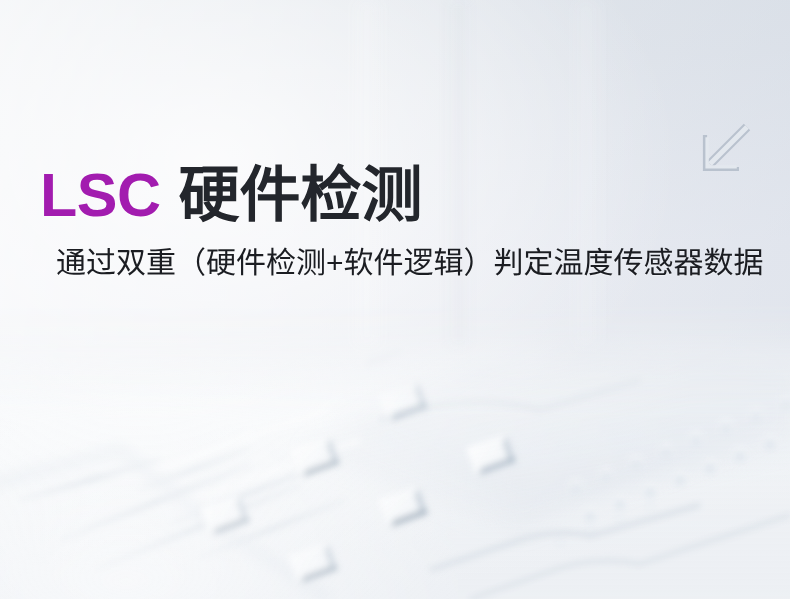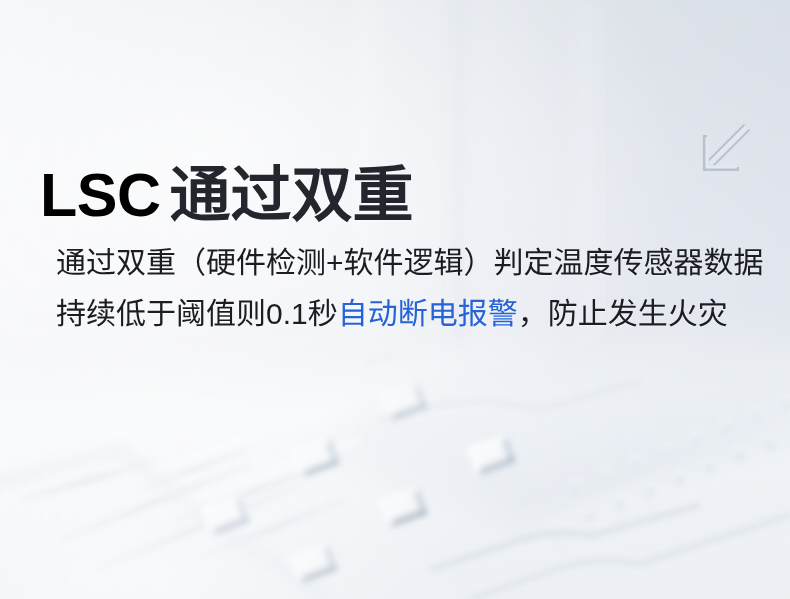--- a/index.html
+++ b/index.html
@@ -127,23 +127,23 @@
     top: 118px;
     font-size: 61px;
     line-height: 72px;
     font-weight: 700;
     letter-spacing: 0px;
     white-space: nowrap;
     color: #23262c;
     text-shadow: 0 1px 1px rgba(255,255,255,0.55);
   }
   .headline .lsc {
-    color: #000000;
+    color: #a21caf;
     letter-spacing: -0.5px;
-    margin-right: 9px;
+    margin-right: 18px;
   }
 
   
   .subtitle {
     position: absolute;
     left: 56px;
     top: 237px;
     font-size: 30px;
     line-height: 51px;
     font-weight: 500;
@@ -336,25 +336,24 @@
       <g filter="url(#soft16)" opacity="0.7">
         <polygon points="520,0 600,0 530,70 470,60" fill="#ffffff" opacity="0.55"></polygon>
         <polygon points="630,0 700,0 640,60 590,50" fill="#ffffff" opacity="0.4"></polygon>
       </g>
     </svg>
 
     <div class="board-pool"></div>
     <div class="board-haze"></div>
   </div>
 
-  <h1 class="headline"><span class="lsc">LSC</span><span>通过双重</span></h1>
+  <h1 class="headline"><span class="lsc">LSC</span><span>硬件检测</span></h1>
 
   <div class="subtitle">
     <span class="line">通过双重（硬件检测+软件逻辑）判定温度传感器数据</span>
-    <span class="line"><span>持续低于阈值则0.1秒</span><span class="hl">自动断电报警</span><span>，防止发生火灾</span></span>
   </div>
 
   <div class="arrow-icon">
     <svg viewBox="0 0 56 56" fill="none" aria-hidden="true">
 
       <path d="M50 6 L13 43" stroke="#b9c2ce" stroke-width="9" stroke-linecap="butt"></path>
       <path d="M50 6 L13 43" stroke="#e3e8ee" stroke-width="5.2" stroke-linecap="butt"></path>
       <path d="M8 14 L8 48 L42 48" stroke="#b9c2ce" stroke-width="4.2" fill="none" stroke-linejoin="miter" stroke-linecap="butt"></path>
       <path d="M10.1 16.2 L10.1 45.9 L39.8 45.9" stroke="#e3e8ee" stroke-width="3.4" fill="none" stroke-linejoin="miter" stroke-linecap="butt"></path>
     </svg>

